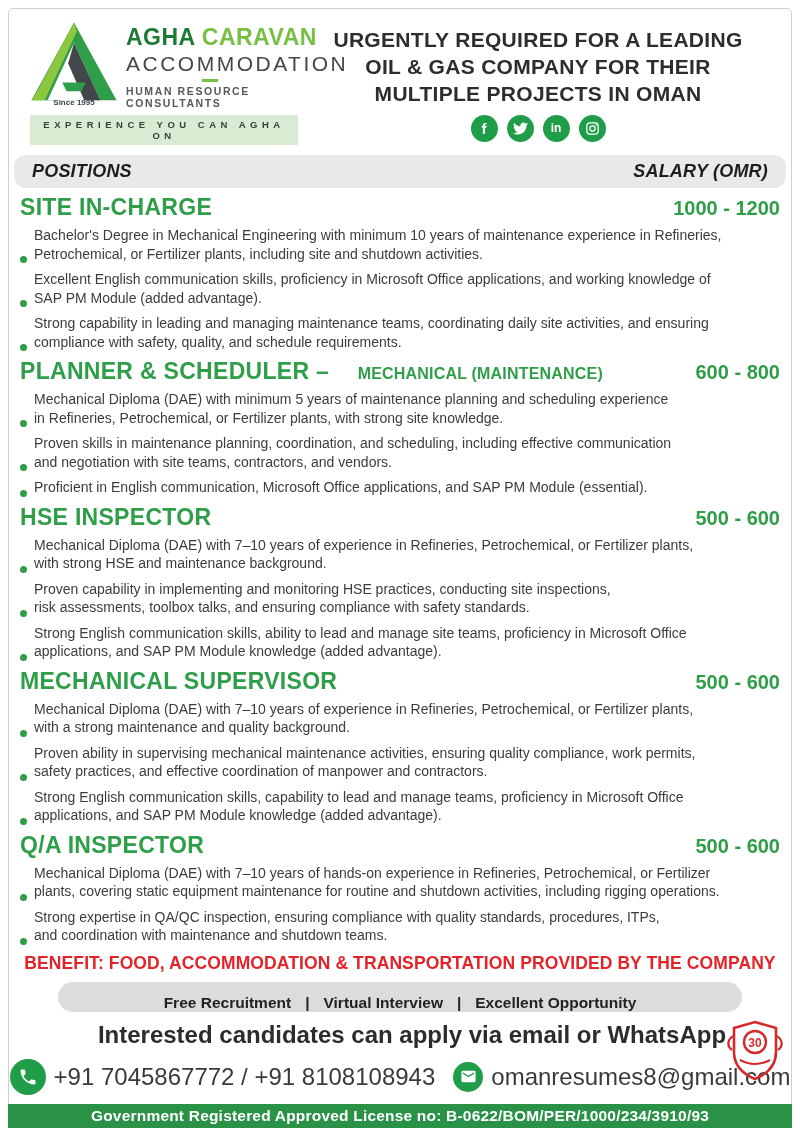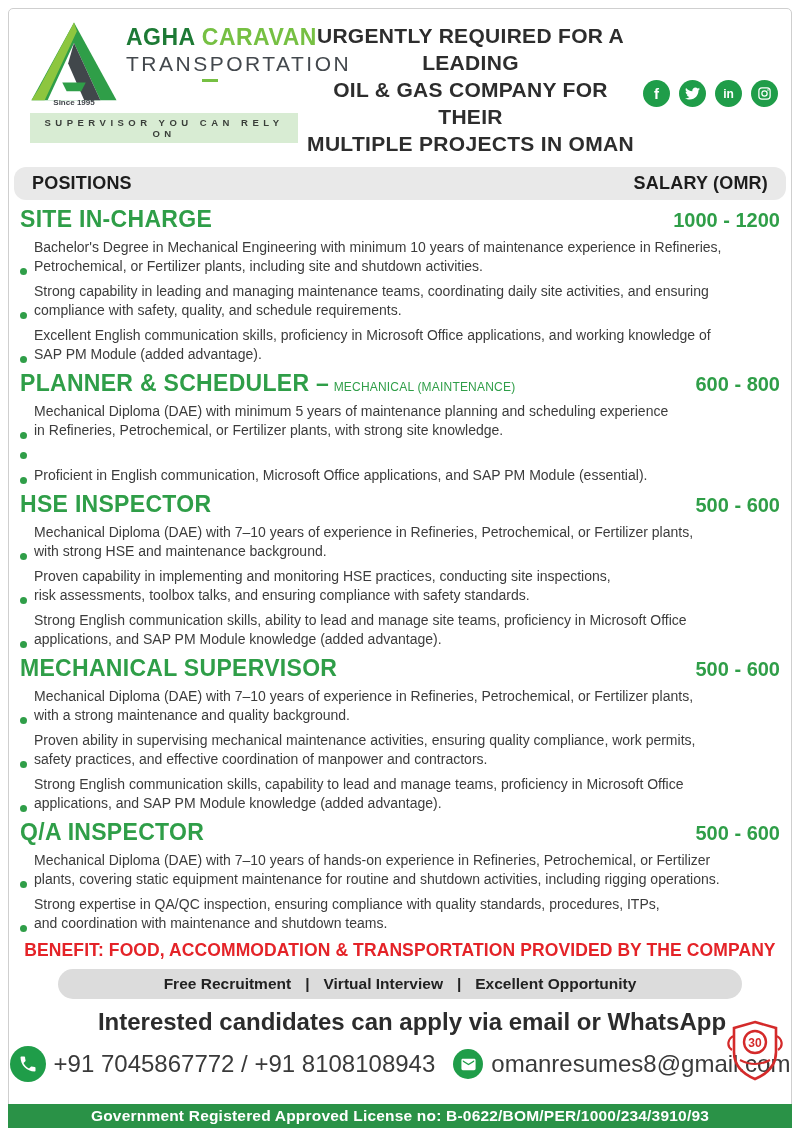--- a/index.html
+++ b/index.html
@@ -27,59 +27,59 @@
   .logo-line1 .caravan { color:#76c043; }
   .logo-line2 { font-size:21px; color:#43484d; letter-spacing:2.5px; margin-top:1px; }
   .logo-dash { width:16px; height:3px; background:#76c043; margin:3px 0 3px 76px; }
   .logo-line3 { font-size:10.5px; font-weight:bold; color:#55585c; letter-spacing:1.6px; }
   .logo-tagline {
     margin-top:6px; background:#d8ecd3; color:#3a3f3a;
     font-size:9.5px; font-weight:bold; letter-spacing:4.5px;
     padding:4px 6px; text-align:center; width:268px;
   }
 
-  .header-right { flex:1; display:flex; flex-direction:row; align-items:center; justify-content:center; padding-top:6px; }
+  .header-right { flex:1; display:flex; flex-direction:column; align-items:center; justify-content:center; padding-top:6px; }
   .main-title { text-align:center; font-weight:bold; color:#2d2d2d; font-size:21px; line-height:27px; letter-spacing:.3px; }
   .social-row { display:flex; gap:9px; margin-top:8px; }
   .social {
     width:27px; height:27px; border-radius:50%; background:#1f9d49;
     display:flex; align-items:center; justify-content:center;
     color:#fff; font-weight:bold; font-size:15px; cursor:pointer;
   }
   .social svg { display:block; }
   .social .in-txt { font-size:12px; font-weight:bold; }
 
   
   .positions-bar {
     margin:6px 14px 4px 14px; background:#e9e9e9; border-radius:12px;
     display:flex; justify-content:space-between; align-items:center;
-    padding:6px 18px; height:33px;
+    padding:6px 18px; height:33px;font-style:italic;
   }
   .positions-bar .lbl { font-size:18px; font-weight:bold; color:#1d1d1d; letter-spacing:.2px; }
 
   
   .jobs { padding:0 20px; }
   .job { margin-top:6px; }
   .job-title-row { display:flex; justify-content:space-between; align-items:baseline; }
   .job-title { font-size:23px; font-weight:bold; color:#2f9e48; letter-spacing:.3px; }
-  .job-subtitle { font-size:12px; font-weight:normal; color:#2f9e48; letter-spacing:.2px; }
+  .job-subtitle { font-size:16px; font-weight:bold; color:#2f9e48; letter-spacing:.2px;margin-left:24px; }
   .job-salary { font-size:20px; font-weight:bold; color:#2f9e48; white-space:nowrap; }
   .bullets { margin-top:5px; }
   .bullet { display:flex; margin-bottom:7px;align-items:flex-end; }
   .dot { width:7px; height:7px; border-radius:50%; background:#2f9e48; flex:0 0 auto; margin:5.5px 7px 0 0; }
   .bullet-text { font-size:14px; line-height:18.5px; color:#3c3c3c; white-space:pre-line; }
 
   
   .benefit {
     text-align:center; color:#e42328; font-weight:bold; font-size:17.5px;
     margin-top:8px; letter-spacing:.1px;
   }
   .highlight-pill {
     margin:8px auto 0 auto; width:684px; height:30px; background:#dcdcdc;
-    border-radius:16px; display:flex; align-items:center; justify-content:center;
+    border-radius:16px; display:flex; align-items:flex-end; justify-content:center;
     gap:14px; font-size:15.5px; font-weight:bold; color:#222;
   }
   .apply-line { text-align:center; font-size:24px; font-weight:bold; color:#2c2c2c; margin-top:9px;padding-left:24px; }
 
   .contact-row {
     display:flex; align-items:center; justify-content:center; gap:8px;
     margin-top:10px; padding:0 14px;
   }
   .icon-circle {
     border-radius:50%; background:#1f9d49; display:flex; align-items:center; justify-content:center;
@@ -114,25 +114,26 @@
             <polygon points="60,30 96,108 74,108 52,58" fill="#41474b"></polygon>
             <polygon points="44,84 76,84 70,96 50,96" fill="#2f9e48"></polygon>
           </svg>
           <div class="logo-since">Since 1995</div>
         </div>
         <div class="logo-text">
           <div class="logo-line1">
             <span class="agha">AGHA</span>
             <span class="caravan">CARAVAN</span>
           </div>
-          <div class="logo-line2">TRANSPORTATION</div>
+          <div class="logo-line2">ACCOMMODATION</div>
           <div class="logo-dash"></div>
-        </div>
-      </div>
-      <div class="logo-tagline">SUPERVISOR YOU CAN RELY ON</div>
+          <div class="logo-line3">HUMAN RESOURCE CONSULTANTS</div>
+        </div>
+      </div>
+      <div class="logo-tagline">EXPERIENCE YOU CAN AGHA ON</div>
     </div>
 
     <div class="header-right">
       <div class="main-title">
         <span>URGENTLY REQUIRED FOR A LEADING</span><br>
         <span>OIL &amp; GAS COMPANY FOR THEIR</span><br>
         <span>MULTIPLE PROJECTS IN OMAN</span>
       </div>
       <div class="social-row">
         <div class="social">
@@ -171,45 +172,47 @@
         <span class="job-salary">1000 - 1200</span>
       </div>
       <div class="bullets">
         <div class="bullet">
             <span class="dot"></span>
             <span class="bullet-text">Bachelor's Degree in Mechanical Engineering with minimum 10 years of maintenance experience in Refineries,
 Petrochemical, or Fertilizer plants, including site and shutdown activities.</span>
           </div>
         <div class="bullet">
             <span class="dot"></span>
+            <span class="bullet-text">Excellent English communication skills, proficiency in Microsoft Office applications, and working knowledge of
+SAP PM Module (added advantage).</span>
+          </div>
+        <div class="bullet">
+            <span class="dot"></span>
             <span class="bullet-text">Strong capability in leading and managing maintenance teams, coordinating daily site activities, and ensuring
 compliance with safety, quality, and schedule requirements.</span>
-          </div>
-        <div class="bullet">
-            <span class="dot"></span>
-            <span class="bullet-text">Excellent English communication skills, proficiency in Microsoft Office applications, and working knowledge of
-SAP PM Module (added advantage).</span>
           </div>
       </div>
     </div>
 
     <div class="job">
       <div class="job-title-row">
         <span><span class="job-title">PLANNER &amp; SCHEDULER –</span>
         <span class="job-subtitle">MECHANICAL (MAINTENANCE)</span></span>
         <span class="job-salary">600 - 800</span>
       </div>
       <div class="bullets">
         <div class="bullet">
             <span class="dot"></span>
             <span class="bullet-text">Mechanical Diploma (DAE) with minimum 5 years of maintenance planning and scheduling experience
 in Refineries, Petrochemical, or Fertilizer plants, with strong site knowledge.</span>
           </div>
         <div class="bullet">
             <span class="dot"></span>
+            <span class="bullet-text">Proven skills in maintenance planning, coordination, and scheduling, including effective communication
+and negotiation with site teams, contractors, and vendors.</span>
           </div>
         <div class="bullet">
             <span class="dot"></span>
             <span class="bullet-text">Proficient in English communication, Microsoft Office applications, and SAP PM Module (essential).</span>
           </div>
       </div>
     </div>
 
     <div class="job">
       <div class="job-title-row">

